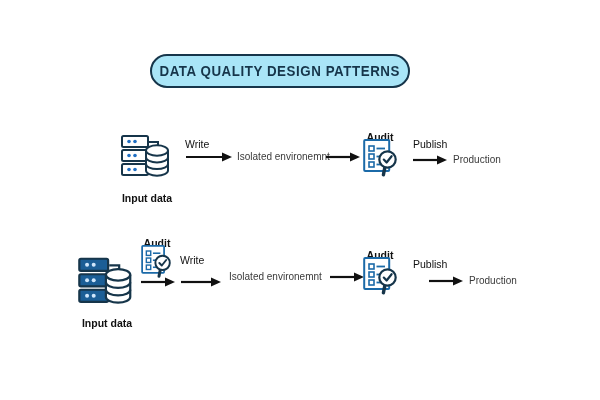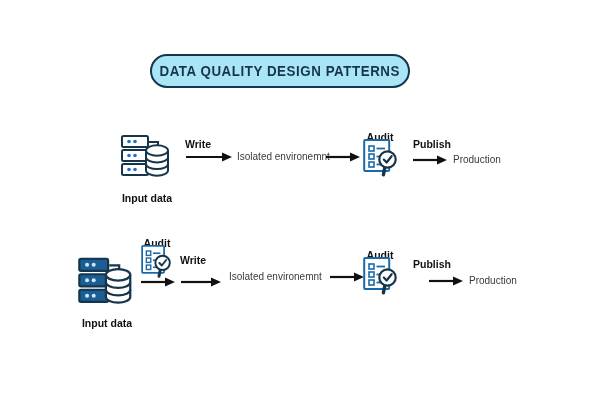--- a/index.html
+++ b/index.html
@@ -45,21 +45,21 @@
     transform: scaleX(0.92);
     white-space: nowrap;
   }
 
   
   .abs { position: absolute; }
 
   
   .lbl-bold {
     font-size: 10.5px;
-    font-weight: bold;
+    font-weight: normal;
     color: #111111;
     white-space: nowrap;
   }
   .lbl-reg {
     font-size: 10px;
     font-weight: normal;
     color: #3a3a3a;
     white-space: nowrap;
   }
   .lbl-cap {

